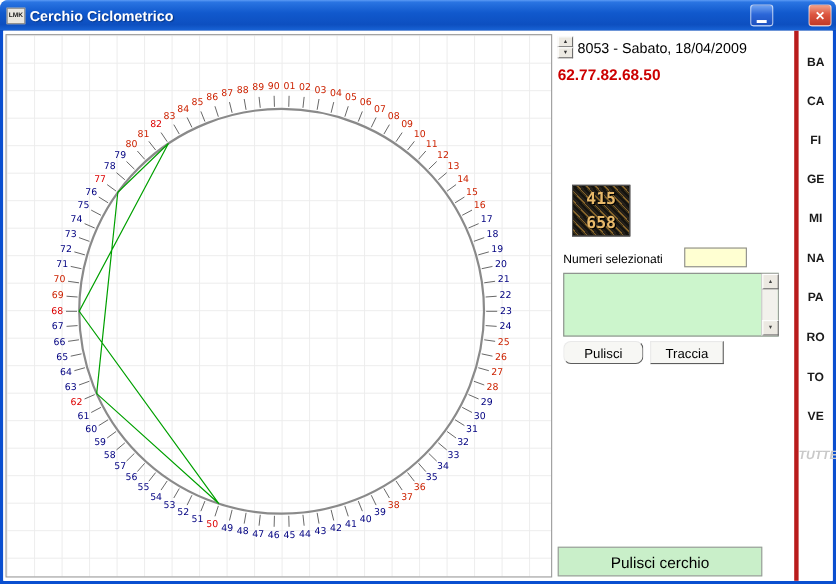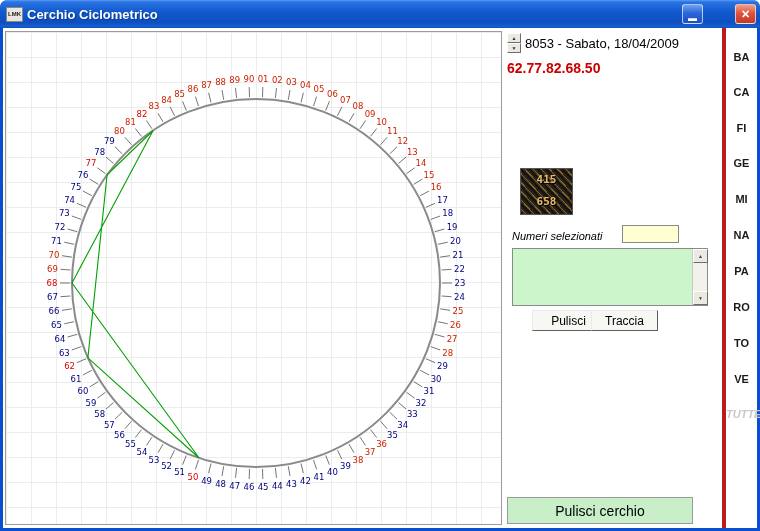--- a/index.html
+++ b/index.html
@@ -40,39 +40,39 @@
   .spinner { position:absolute; left:504px; top:5px; width:14px; height:21px; }
   .sp { width:14px; height:10px; background:#ece9e2; border:1px solid; border-color:#fff #6d6d6d #6d6d6d #fff;
         font-size:5px; color:#333; text-align:center; line-height:9px; }
   .draw-label { position:absolute; left:522px; top:8px; font-size:13px; font-weight:normal; color:#000; }
   .numbers-red { position:absolute; left:504px; top:32px; font-size:14px; font-weight:bold; color:var(--red-text); }
 
   .captcha { position:absolute; left:517px; top:140px; width:53px; height:47px;
              background:#1e1d1a; border:1px solid #555;
              background-image:repeating-linear-gradient(47deg,#14130f 0 2px,#3a2f18 2px 3px,#83622a 3px 4px,#26211a 4px 6px);
              color:#e8b96a; font-family:"DejaVu Sans Mono", monospace; font-weight:bold;
-             font-size:11px; text-align:center; line-height:22px; text-shadow:1px 1px 0 #000; }
-
-  .sel-label { position:absolute; left:509px; top:202px; font-size:11px; color:#000;font-style:italic; }
+             font-size:15px; text-align:center; line-height:22px; text-shadow:1px 1px 0 #000; }
+
+  .sel-label { position:absolute; left:509px; top:202px; font-size:11px; color:#000; }
   .sel-input { position:absolute; left:619px; top:197px; width:57px; height:18px;
                background:var(--yellow-input); border:1px solid #8a8a8a; }
 
   .green-area { position:absolute; left:509px; top:220px; width:196px; height:58px;
                 background:var(--green-area); border:1px solid #8a8a8a; }
   .vscroll { position:absolute; right:0; top:0; width:15px; height:100%; background:#f2f1ec;
              border-left:1px solid #c8c8c8; }
   .vscroll .arrow { position:absolute; left:0; width:15px; height:14px; background:#ece9e2;
                     border:1px solid; border-color:#fff #6d6d6d #6d6d6d #fff;
                     font-size:5px; color:#444; text-align:center; line-height:13px; }
   .vscroll .arrow.up { top:0; }  .vscroll .arrow.dn { bottom:0; }
 
   .btn { position:absolute; top:282px; height:21px; background:#f7f7f4;
          border:1px solid; border-color:#e9e9e9 #5d5d5d #5d5d5d #e9e9e9;
          font-family:"Liberation Sans", sans-serif; font-size:12px; color:#000; }
-  .btn.pulisci { left:529px; width:73px; }
+  .btn.pulisci { left:509px; width:73px;border-radius:7px; }
   .btn.traccia { left:588px; width:67px; }
 
   .btn-big { position:absolute; left:504px; top:469px; width:186px; height:27px;
              background:var(--green-btn); border:1px solid #9a9a9a;
              font-family:"Liberation Sans", sans-serif; font-size:14px; color:#000; }
 
   
   .wheel-strip { position:absolute; left:719px; top:0; width:35px; height:500px;
                  border-left:4px solid #b91c1c; }
   .wheel-item { position:absolute; left:0; width:100%; text-align:center;

